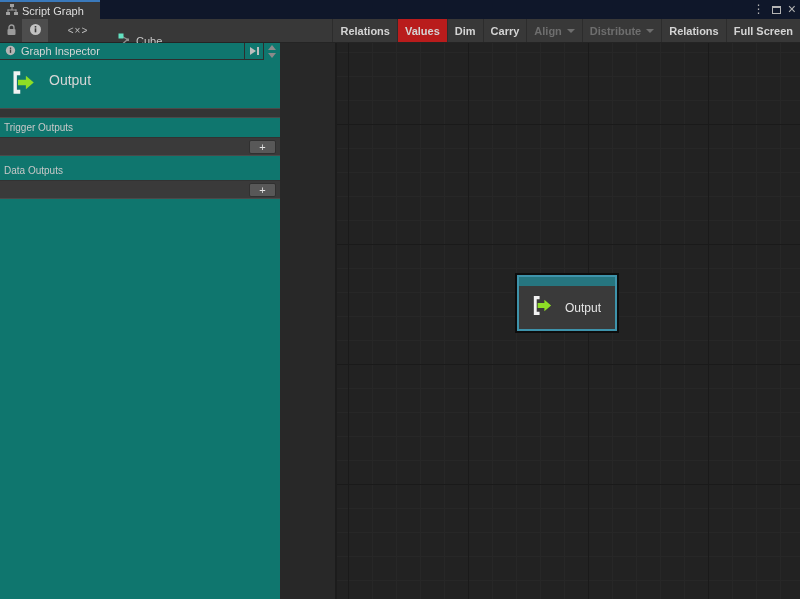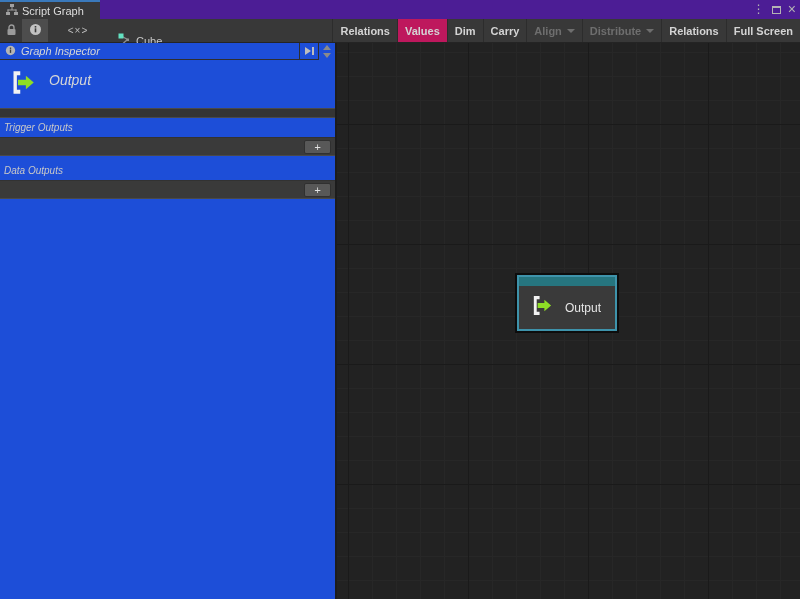--- a/index.html
+++ b/index.html
@@ -1,47 +1,47 @@
 <!DOCTYPE html>
 <html><head>
 <meta charset="utf-8">
 <style>
   html,body{margin:0;padding:0;background:#282828;}
   *{box-sizing:border-box;}
   body{font-family:"Liberation Sans","DejaVu Sans",sans-serif;-webkit-font-smoothing:antialiased;}
   #window{position:relative;width:800px;height:599px;background:#282828;overflow:hidden;color:#d8d8d8;}
 
   
-  .tabbar{position:absolute;left:0;top:0;width:800px;height:19px;background:#4c1d95;}
+  .tabbar{position:absolute;left:0;top:0;width:800px;height:19px;background:#0f172a;}
   .tab{position:absolute;left:0;top:0;width:100px;height:19px;background:#383838;border-top:2px solid #3a79bb;
        display:flex;align-items:center;gap:4px;padding:0 6px;font-size:11px;color:#dedede;}
   .win-controls{position:absolute;right:4px;top:0;height:19px;display:flex;align-items:center;gap:7px;color:#b4b4b4;}
   .win-controls .glyph{font-size:12px;line-height:19px;cursor:default;}
   .maxbox{width:9px;height:8px;border:1px solid #b4b4b4;border-top-width:2px;display:inline-block;}
 
   
   .toolbar{position:absolute;left:0;top:19px;width:800px;height:24px;background:#383838;border-bottom:1px solid #242424;
            display:flex;align-items:stretch;font-size:11px;}
   .tbtn{display:flex;align-items:center;padding:0 7px;color:#d4d4d4;position:relative;}
   .tbtn.sep-l{border-left:1px solid #2c2c2c;font-weight:bold;}
-  .tbtn.active{background:#be185d;}
+  .tbtn.active{background:#b91c1c;}
   .tbtn.disabled{color:#6e6e6e;}
   .tbtn .dd{width:0;height:0;border-left:4px solid transparent;border-right:4px solid transparent;border-top:4px solid currentColor;margin-left:5px;margin-top:1px;}
   .lockbtn{width:22px;display:flex;align-items:center;justify-content:center;}
   .infobtn{width:26px;display:flex;align-items:center;justify-content:center;background:#4d4d4d;}
   .codebtn{width:60px;display:flex;align-items:center;justify-content:center;color:#bdbdbd;font-size:10px;letter-spacing:1px;}
   .graphref{display:flex;align-items:center;gap:5px;color:#c9c9c9;padding:0 10px;margin-top:20px;}
   .zoomgrp{display:flex;align-items:center;gap:8px;padding:0 10px;color:#c9c9c9;}
   .slider{position:relative;width:88px;height:12px;}
   .slider .track{position:absolute;left:0;right:0;top:5px;height:1px;background:#8f8f8f;}
   .slider .thumb{position:absolute;right:-2px;top:0;width:11px;height:11px;border-radius:50%;background:#b2b2b2;}
   .tb-spacer{flex:1;}
 
   
-  .panel{position:absolute;left:0;top:43px;width:335px;height:556px;background:#1d4ed8;font-style:italic;}
+  .panel{position:absolute;left:0;top:43px;width:280px;height:556px;background:#0f766e;}
   .insp-head{display:flex;align-items:stretch;height:17px;}
   .insp-title{flex:1;display:flex;align-items:center;gap:5px;padding:0 5px;font-size:11px;color:#d6d6d6;
               border-right:1px solid #2e2e2e;border-bottom:1px solid #2e2e2e;}
   .insp-dock{width:19px;display:flex;align-items:center;justify-content:center;border-right:1px solid #2e2e2e;border-bottom:1px solid #2e2e2e;}
   .insp-scroll{width:16px;display:flex;flex-direction:column;align-items:center;justify-content:center;gap:3px;}
   .tri-up{width:0;height:0;border-left:4px solid transparent;border-right:4px solid transparent;border-bottom:5px solid #8a8a8a;}
   .tri-dn{width:0;height:0;border-left:4px solid transparent;border-right:4px solid transparent;border-top:5px solid #8a8a8a;}
 
   .unit-head{height:49px;display:flex;align-items:flex-start;gap:13px;padding:9px 0 0 9px;border-bottom:1px solid #4a4a4a;}
   .unit-title{font-size:14px;color:#d6d6d6;padding-top:3px;}

